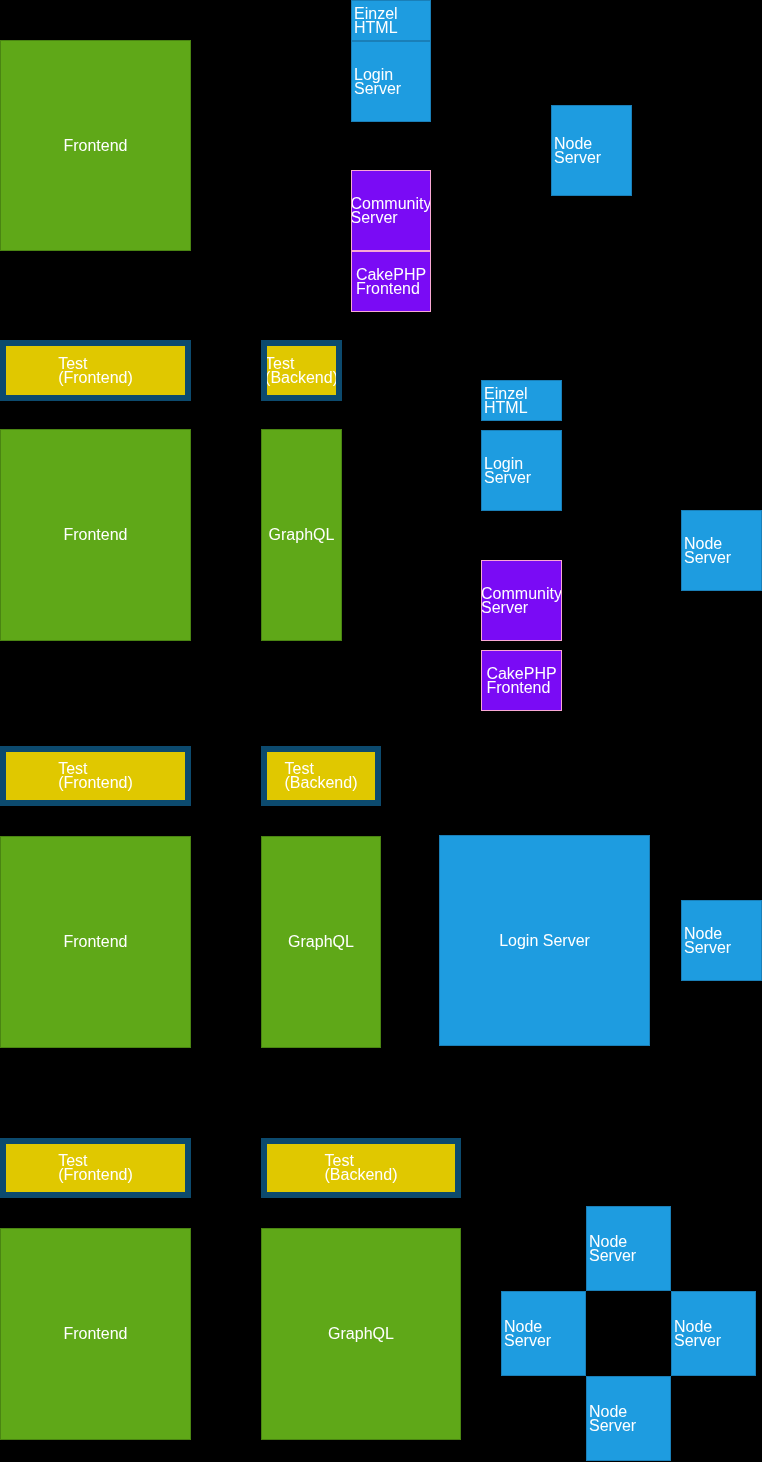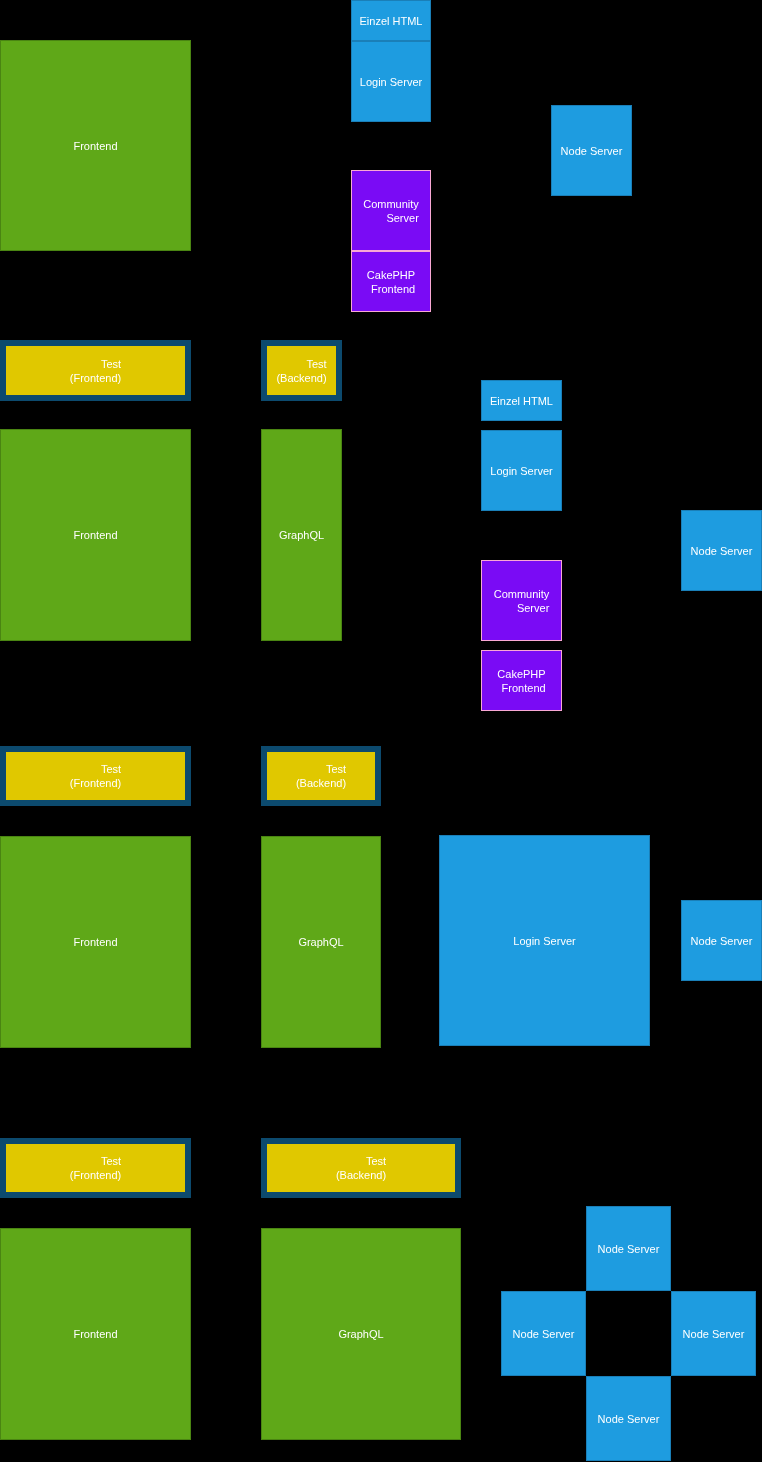--- a/index.html
+++ b/index.html
@@ -14,23 +14,23 @@
     background: #000000;
     overflow: hidden;
     font-family: "Liberation Sans", sans-serif;
   }
   .node {
     position: absolute;
     box-sizing: border-box;
     display: flex;
     align-items: center;
     justify-content: center;
-    text-align: right;
+    text-align: left;
     color: #ffffff;
-    font-size: 11px;
+    font-size: 16px;
     line-height: 14px;
     font-family: "Liberation Sans", sans-serif;
     white-space: pre-line;
     overflow: hidden;
   }
   .node-green {
     background: #5fa818;
     border: 1px solid #4a8512;
   }
   .node-blue {

